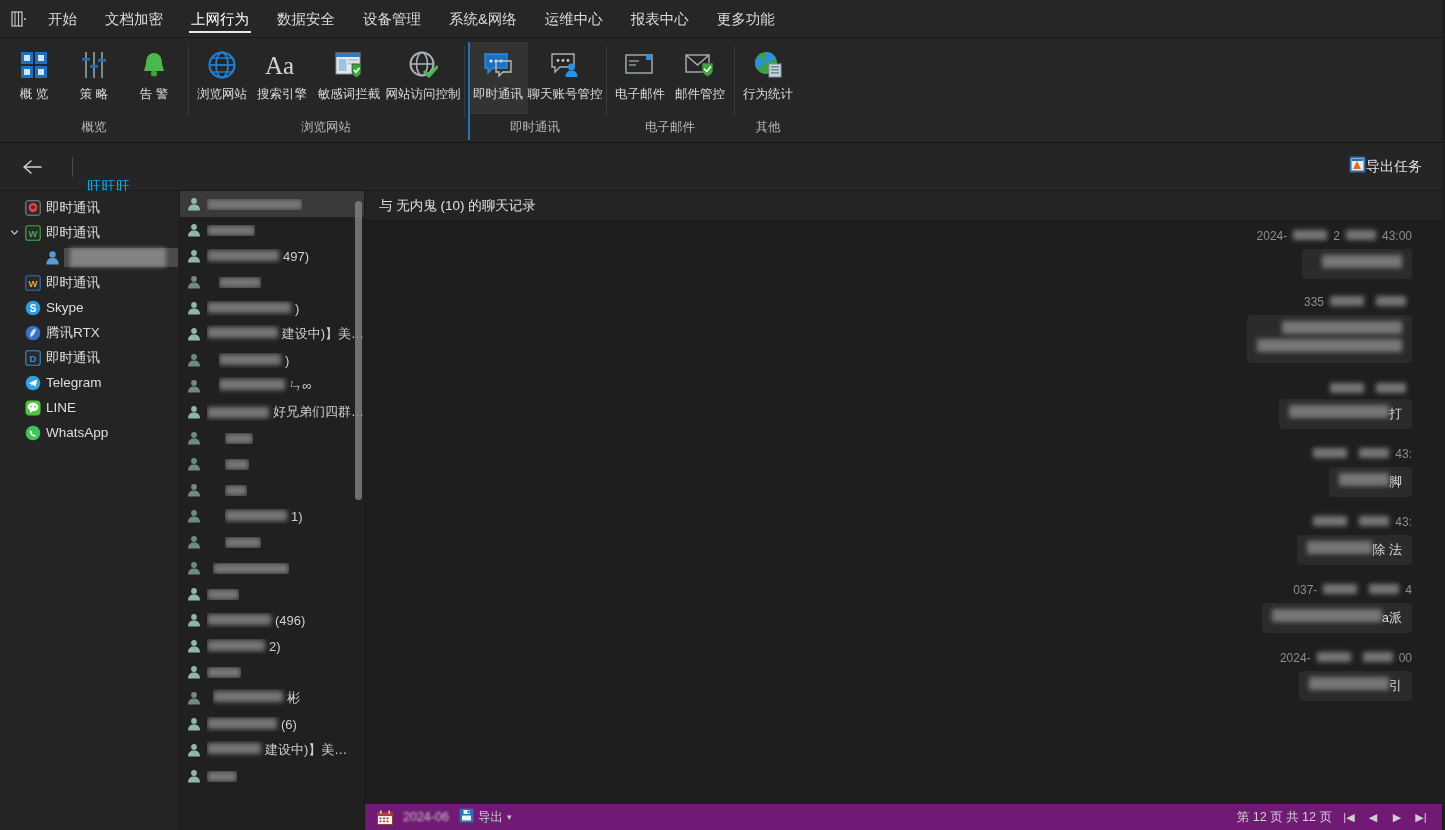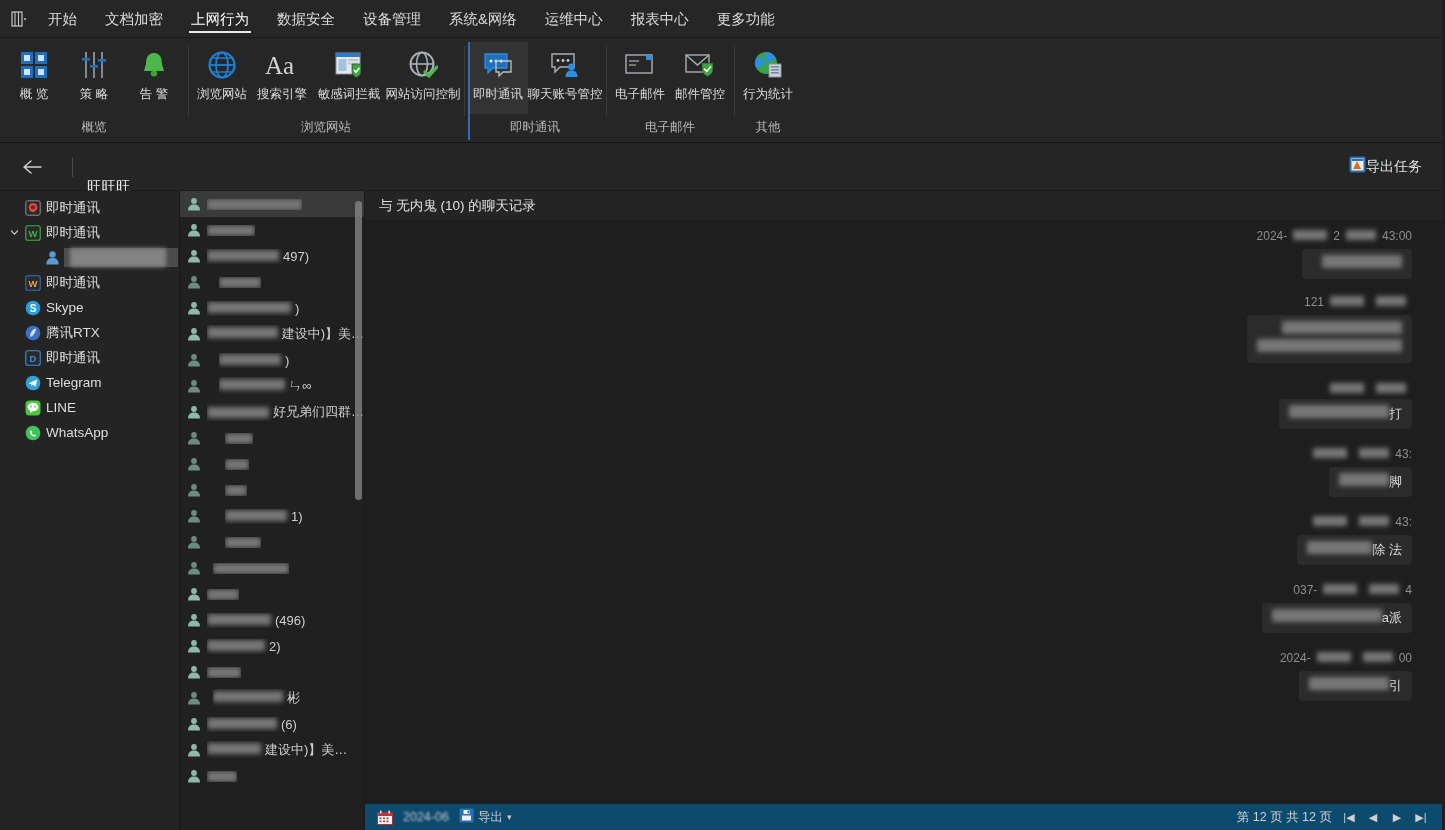--- a/index.html
+++ b/index.html
@@ -64,21 +64,21 @@
     content:""; position:absolute; left:0; right:0; bottom:-26px; height:26px; background:#333333; z-index:-1;
   }
 
   
   .subheader {
     height: 48px; flex: 0 0 48px; background: #252525; display: flex; align-items: center;
     border-bottom: 1px solid #1a1a1a; padding: 0 14px;
   }
   .back-btn { width: 36px; height: 36px; display:flex; align-items:center; justify-content:center; cursor:default; }
   .vdiv { width: 1px; height: 20px; background: #4a4a4a; margin: 0 14px 0 22px; }
-  .sub-title { font-size: 14.5px; color: #e5e5e5; margin-top: 39px; }
+  .sub-title { font-size: 14.5px; color: #0ea5e9; margin-top: 39px; }
   .spacer { flex: 1; }
   .export-task { display: flex; align-items: center; cursor: default; padding-right: 6px; }
   .export-task .etlabel { font-size: 14px; color: #e2e2e2; }
 
   
   .body { flex: 1; display: flex; min-height: 0; background: #1e1e1e; }
 
   
   .sidebar {
     width: 180px; flex: 0 0 180px; background: #242424; overflow: hidden;
@@ -126,21 +126,21 @@
   .msg { display: flex; flex-direction: column; align-items: flex-end; margin-bottom: 14px; }
   .msg-meta { font-size: 12px; color: #8e8e8e; margin-bottom: 6px; display: flex; gap: 6px; align-items: baseline; }
   .bubble {
     background: #2b2b2b; border-radius: 4px; padding: 6px 10px; max-width: 420px;
     font-size: 13px; color: #dddddd; line-height: 18px; text-align: right;
   }
   .b2 { display: block; }
 
   
   .chat-foot {
-    height: 26px; flex: 0 0 26px; background: #0c4a6e; display: flex; align-items: center;
+    height: 26px; flex: 0 0 26px; background: #701a75; display: flex; align-items: center;
     padding: 0 12px; gap: 10px; font-size: 12.5px; color: #c9c9c9;
   }
   .cal-icon { width: 16px; height: 15px; display:flex; align-items:center; justify-content:center; }
   .date-range { filter: blur(1.1px); color:#c4c4c4; font-size: 12.5px; }
   .export-btn { display: flex; align-items: center; gap: 4px; cursor: default; }
   .pager { display: flex; align-items: center; gap: 8px; font-size: 12.5px; color: #d2d2d2; }
   .pg-arrow { width: 18px; height: 18px; display:flex; align-items:center; justify-content:center; cursor:default; color:#cfcfcf; }
 </style>
 </head>
 <body>
@@ -768,21 +768,21 @@
               <span>2</span>
               <span class="blurbar" style="width: 30px; height: 10px;"></span>
               <span>43:00</span>
             </div>
             <div class="bubble" style="min-width: 110px;">
               <span class="b2"><span class="blurbar" style="width: 80px; height: 13px;"></span><span></span></span>
             </div>
           </div>
           <div class="msg" style="margin-bottom: 20px;">
             <div class="msg-meta">
-              <span>121</span>
+              <span>335</span>
               <span class="blurbar" style="width: 34px; height: 10px;"></span>
               <span></span>
               <span class="blurbar" style="width: 30px; height: 10px;"></span>
               <span></span>
             </div>
             <div class="bubble" style="min-width: 150px;">
               <span class="b2"><span class="blurbar" style="width: 120px; height: 13px;"></span><span></span></span>
               <span class="b2"><span class="blurbar" style="width: 145px; height: 13px;"></span><span></span></span>
             </div>
           </div>

